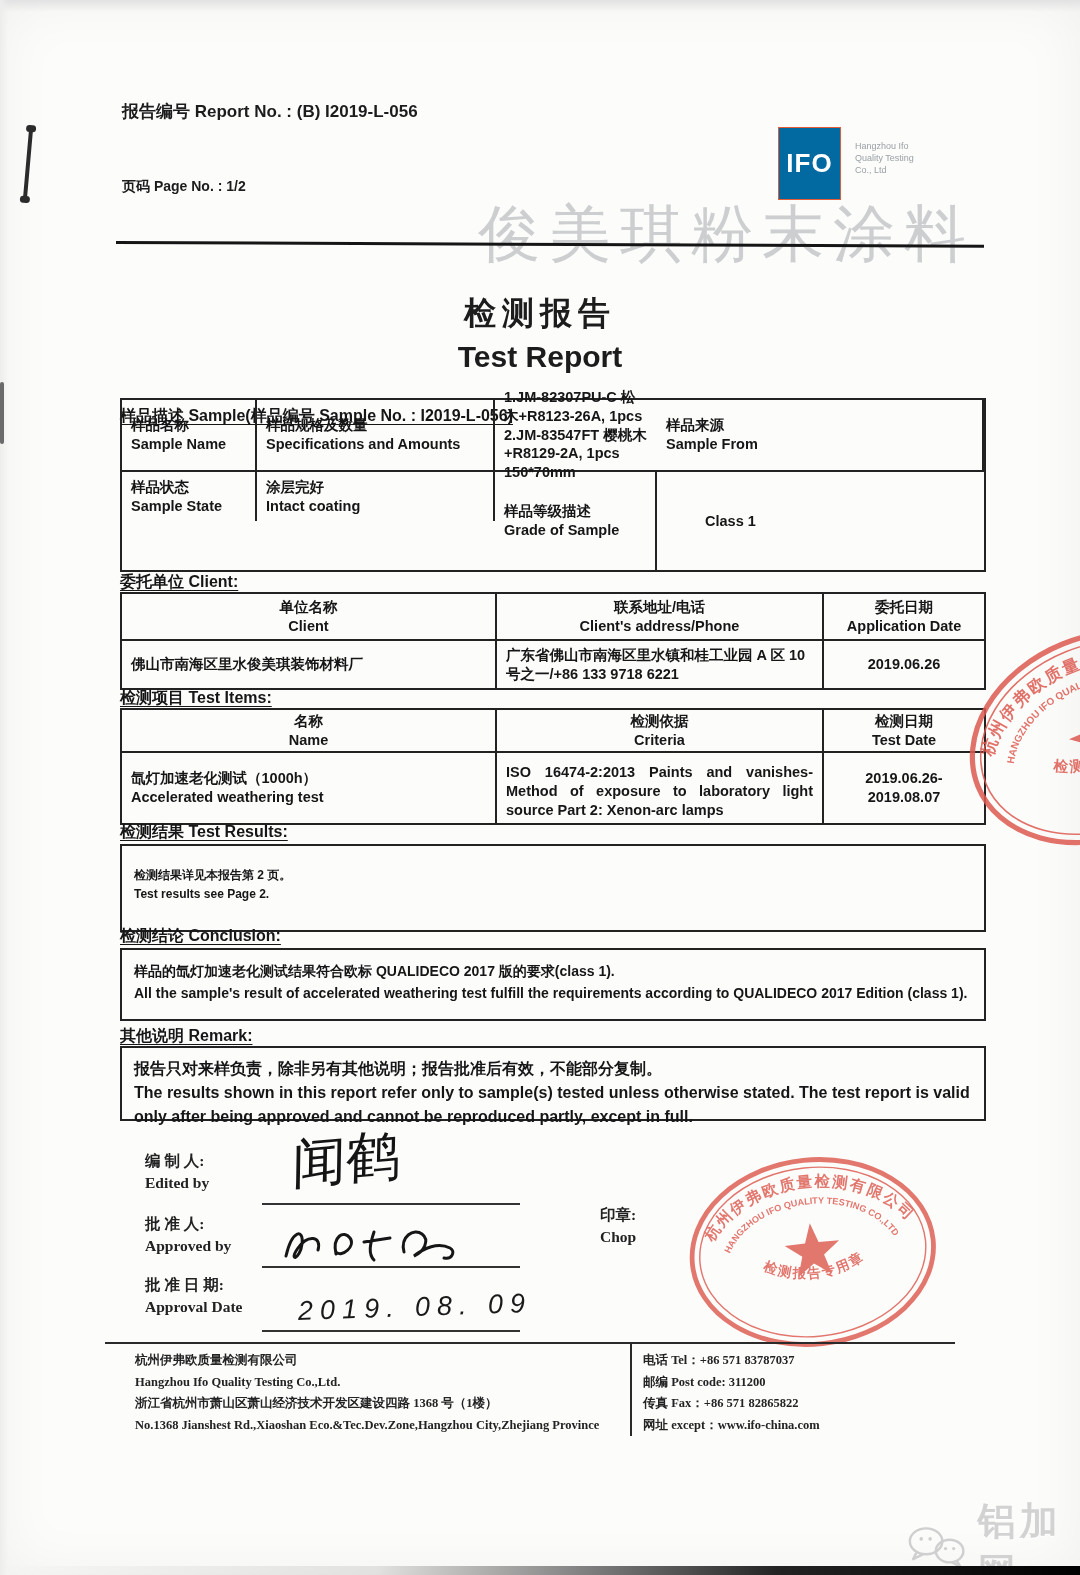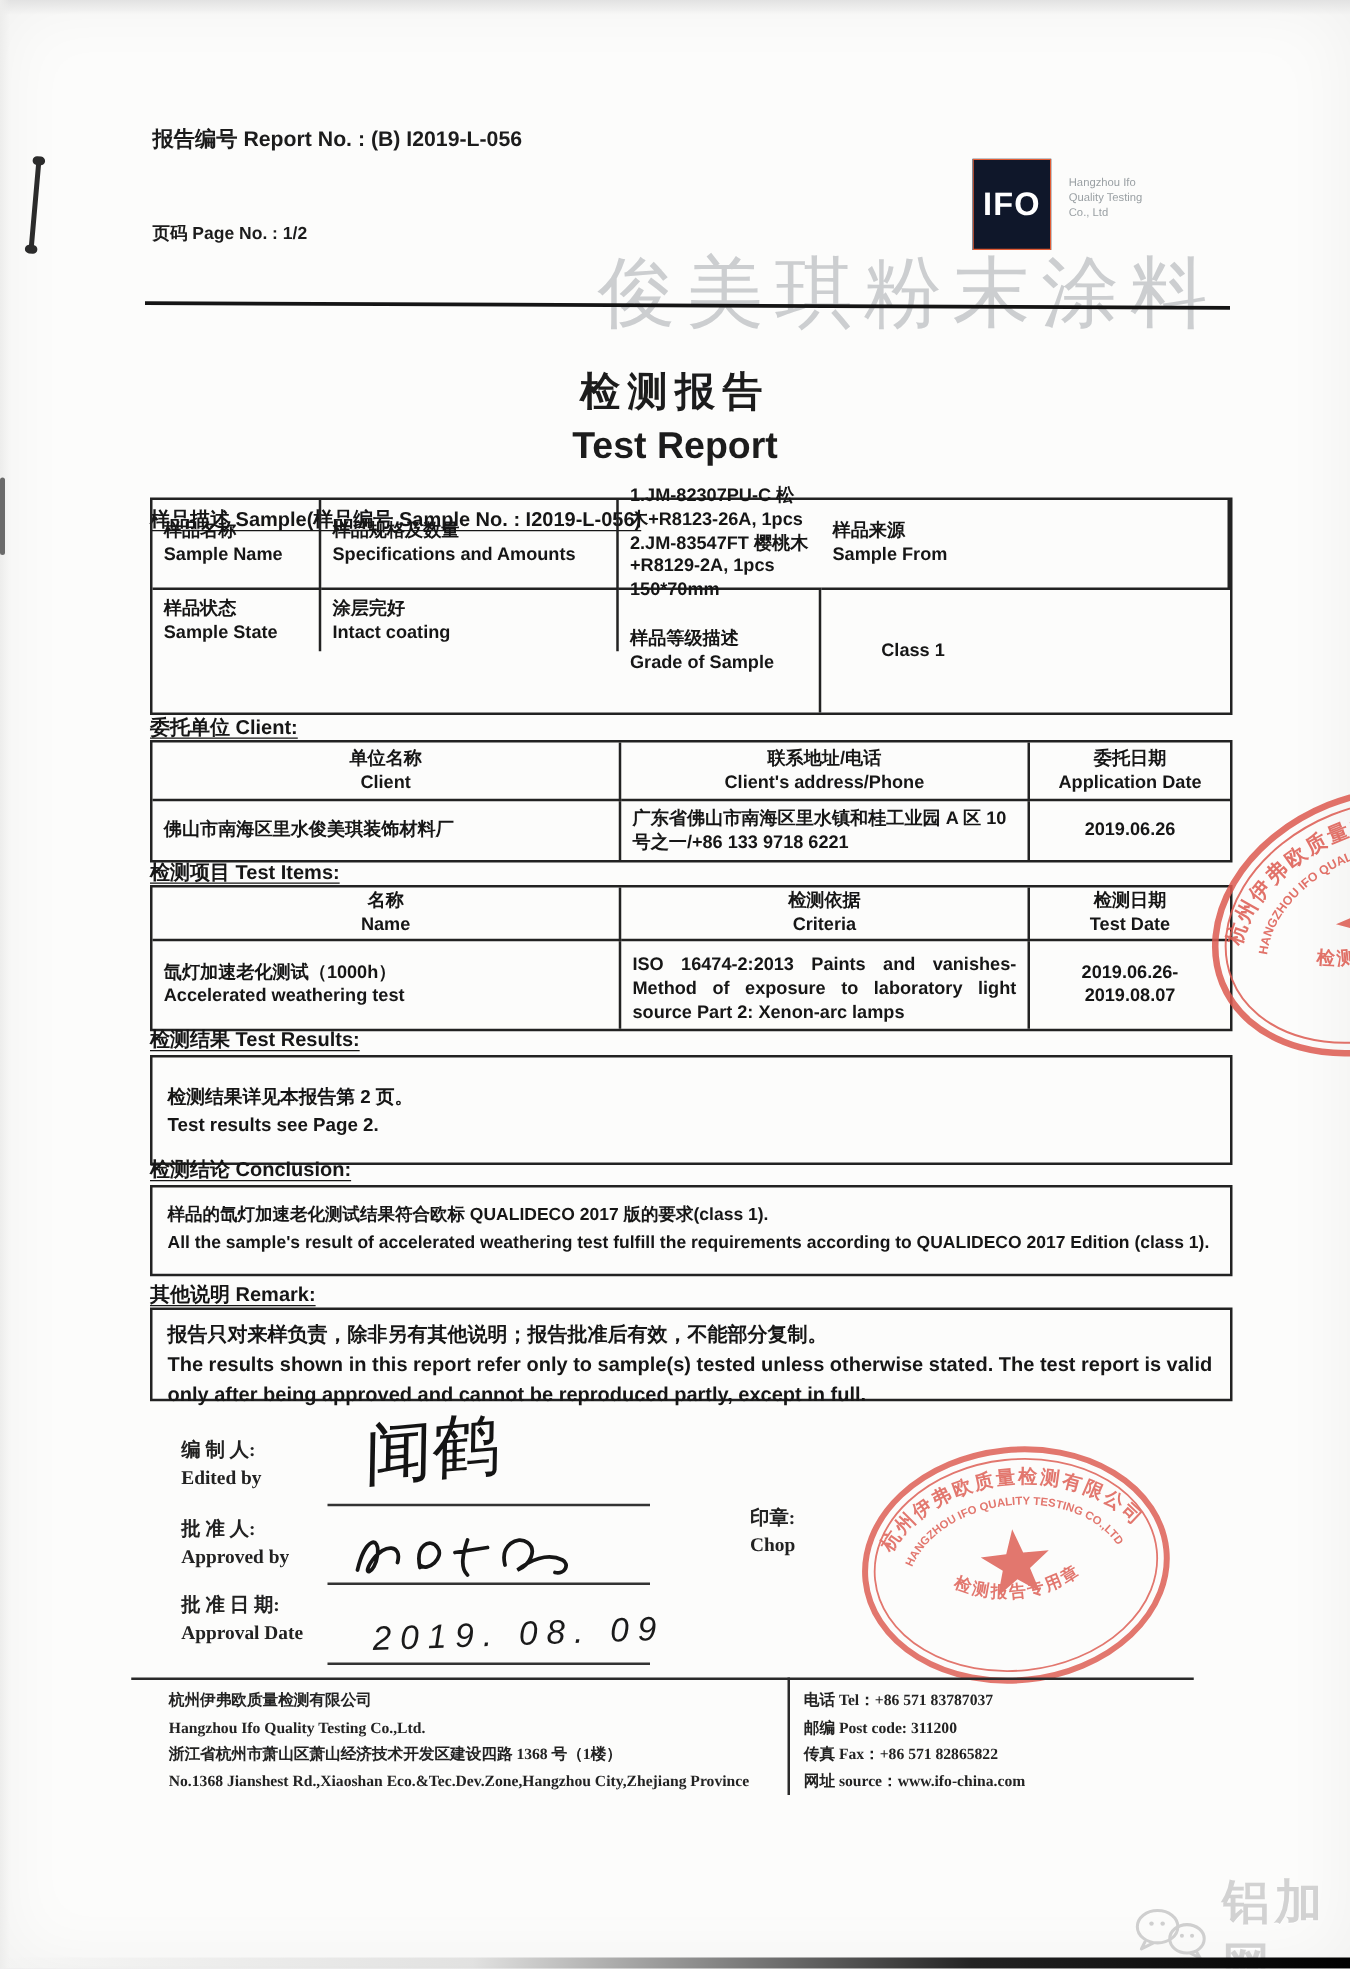--- a/index.html
+++ b/index.html
@@ -17,21 +17,21 @@
 
   
   .staple{left:26px;top:128px;width:4px;height:72px;background:#2b2b2b;border-radius:3px;transform:rotate(5deg);}
   .staple:before,.staple:after{content:"";position:absolute;left:-3px;width:10px;height:7px;background:#2b2b2b;border-radius:4px;}
   .staple:before{top:-3px;} .staple:after{bottom:-3px;}
   .edge-mark{left:0;top:382px;width:4px;height:62px;background:#6a6a6a;border-radius:2px;}
 
   
   .report-no{left:122px;top:100px;font-size:17px;font-weight:700;}
   .page-no{left:122px;top:178px;font-size:14px;font-weight:700;}
-  .ifo-logo{left:778px;top:127px;width:63px;height:73px;background:#0f172a;color:#fff;
+  .ifo-logo{left:778px;top:127px;width:63px;height:73px;background:#0369a1;color:#fff;
             display:flex;align-items:center;justify-content:center;font-size:26px;font-weight:700;
             letter-spacing:1px;box-shadow:0 0 0 1px #e35c35 inset;}
   .ifo-co{left:855px;top:140px;font-size:9px;line-height:12px;color:#9aa0a4;}
   .watermark{left:478px;top:192px;font-size:62px;font-weight:400;color:#ccced0;letter-spacing:9px;white-space:nowrap;z-index:1;}
   .head-rule{left:116px;top:241px;width:868px;height:3px;background:#151515;transform:rotate(0.25deg);transform-origin:left center;z-index:2;}
 
   .title-zh{left:0;top:292px;width:1080px;text-align:center;font-size:32px;font-weight:700;letter-spacing:6px;}
   .title-en{left:0;top:340px;width:1080px;text-align:center;font-size:30px;font-weight:600;}
 
   
@@ -49,21 +49,21 @@
   .ctr{align-items:center;text-align:center;justify-content:center;}
 
   .sample-grid{left:120px;top:398px;width:862px;grid-template-columns:135px 238px 162px 327px;grid-template-rows:72px 49px 49px;}
   .grade-label{grid-column:3;grid-row:2/span 2;}
   .grade-value{grid-column:4;grid-row:2/span 2;padding-left:48px;}
 
   .client-grid{left:120px;top:592px;width:862px;grid-template-columns:375px 327px 160px;grid-template-rows:47px 47px;}
   .test-grid{left:120px;top:708px;width:862px;grid-template-columns:375px 327px 160px;grid-template-rows:43px 70px;}
   .justify{display:block;text-align:justify;padding-top:7px;}
 
-  .box{border:2px solid #222;font-size:15px;font-weight:600;color:#161616;padding:10px 12px;line-height:1.55;}
+  .box{border:2px solid #222;font-size:12px;font-weight:600;color:#161616;padding:10px 12px;line-height:1.55;}
   .box-results{left:120px;top:844px;width:838px;height:54px;padding-top:20px;}
   .box-conclusion{left:120px;top:948px;width:838px;height:48px;padding-top:11px;font-size:14px;}
   .box-remark{left:120px;top:1046px;width:838px;height:52px;padding-top:9px;font-size:16px;line-height:1.5;}
 
   
   .sig-label{font-family:"Liberation Serif",serif;font-size:15.5px;font-weight:700;color:#222;line-height:22px;}
   .sig-line{height:2px;background:#333;}
   .sig-zh{font-size:54px;font-weight:400;color:#141414;transform:rotate(-5deg) skewX(-6deg);}
   .sig-date{font-size:27px;font-style:italic;letter-spacing:7px;color:#1a1a1a;transform:rotate(-2deg);font-weight:500;}
 
@@ -286,21 +286,21 @@
   <div class="abs foot foot-left">
     <div>杭州伊弗欧质量检测有限公司</div>
     <div>Hangzhou Ifo Quality Testing Co.,Ltd.</div>
     <div>浙江省杭州市萧山区萧山经济技术开发区建设四路 1368 号（1楼）</div>
     <div>No.1368 Jianshest Rd.,Xiaoshan Eco.&amp;Tec.Dev.Zone,Hangzhou City,Zhejiang Province</div>
   </div>
   <div class="abs foot foot-right">
     <div>电话 Tel：+86 571 83787037</div>
     <div>邮编 Post code: 311200</div>
     <div>传真 Fax：+86 571 82865822</div>
-    <div>网址 source：www.ifo-china.com</div>
+    <div>网址 except：www.ifo-china.com</div>
   </div>
 
   <div class="abs badge">
     <svg width="80" height="58" viewBox="0 0 80 58" style="margin-right:8px;">
       <ellipse cx="26" cy="22" rx="20" ry="16" fill="none" stroke="#cfcfcf" stroke-width="3"></ellipse>
       <path d="M14,36 L10,44 L22,38" fill="none" stroke="#cfcfcf" stroke-width="3" stroke-linejoin="round"></path>
       <circle cx="20" cy="19" r="2.2" fill="#cfcfcf"></circle>
         <circle cx="31" cy="19" r="2.2" fill="#cfcfcf"></circle>
       <ellipse cx="55" cy="34" rx="17" ry="14" fill="none" stroke="#cfcfcf" stroke-width="3"></ellipse>
       <path d="M64,46 L68,53 L58,48" fill="none" stroke="#cfcfcf" stroke-width="3" stroke-linejoin="round"></path>

